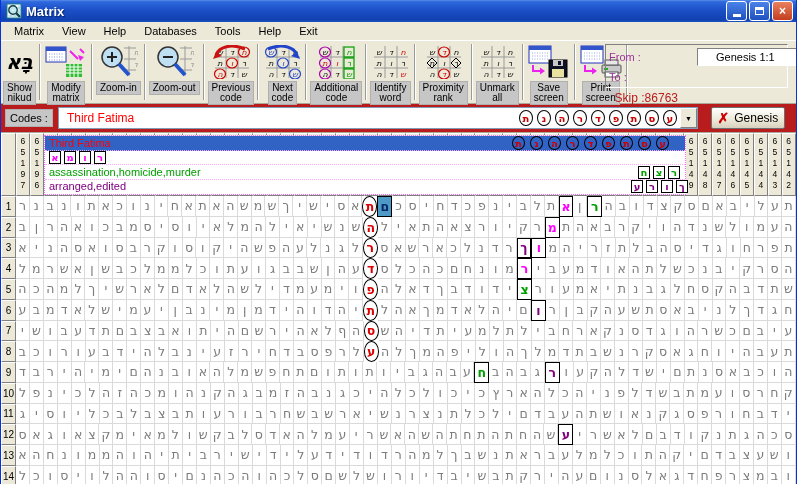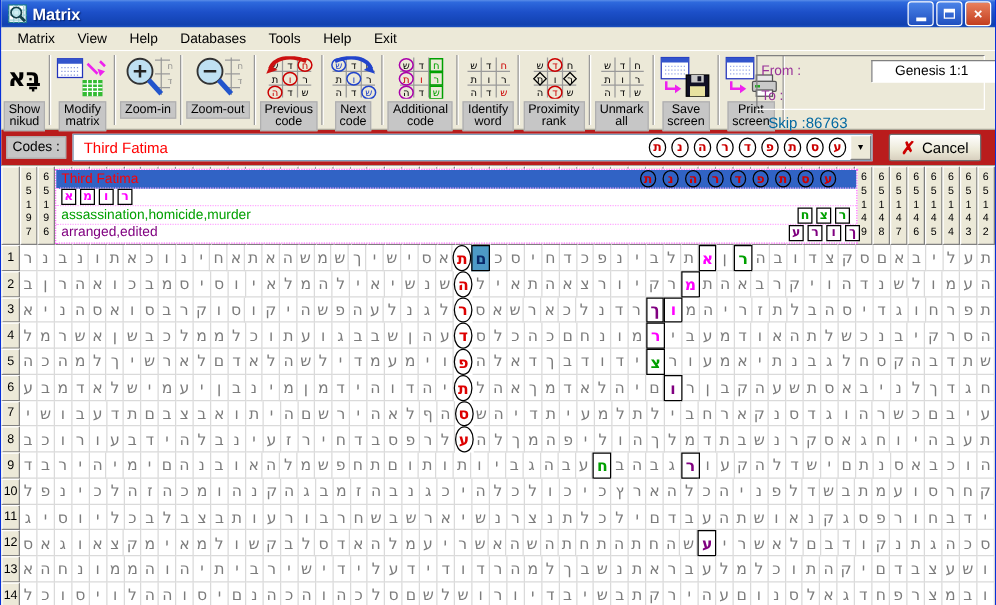--- a/index.html
+++ b/index.html
@@ -22,32 +22,32 @@
   
   .menubar { height:19px; background:#ECE9D8; display:flex; align-items:center;
              border-bottom:1px solid #fff; padding-left:4px; }
   .menu-item { font-size:11px; color:#000; padding:2px 9px; cursor:default; }
 
   
   .toolbar { height:63px; display:flex; align-items:flex-start; position:relative;
              border-bottom:1px solid #aca899; background:#ECE9D8; padding-top:1px; }
   .tb-sep { width:2px; height:56px; margin:2px 1px; border-left:1px solid #9a9a9a; border-right:1px solid #fff; flex:0 0 auto; }
   .tb-btn { display:flex; flex-direction:column; align-items:center; padding:1px 2px; flex:0 0 auto; cursor:default; }
-  .tb-icon { height:38px; display:flex; align-items:center; justify-content:flex-end; }
+  .tb-icon { height:38px; display:flex; align-items:center; justify-content:flex-end;font-style:italic; }
   .tb-label { background:#C6C6C6; border:1px solid #b0b0b0; font-size:10px; line-height:10px;
               padding:1px 3px; text-align:center; color:#000; white-space:nowrap; }
   .nikud-txt { font-family:"DejaVu Sans",sans-serif; font-size:20px; font-weight:bold; color:#000; line-height:34px; }
 
   .range-panel { position:absolute; right:8px; top:3px; width:183px; height:44px;
     border:1px solid; border-color:#808080 #fff #fff #808080; padding:2px 3px;
     display:grid; grid-template-columns:42px 1fr; grid-template-rows:19px 19px; align-items:center; gap:1px 2px; }
   .range-label { color:#993399; font-size:11px; }
   .range-input { width:100%; height:18px; border:1px solid; border-color:#808080 #fff #fff #808080;
     background:#fff; font-size:11px; font-family:"Liberation Sans",sans-serif; padding:0 18px; color:#000;margin-left:44px; }
-  .skip-label { position:absolute; right:118px; top:50px; color:#0369a1; font-size:12px; }
+  .skip-label { position:absolute; right:118px; top:50px; color:#b91c1c; font-size:12px; }
 
   
   .codesbar { height:29px; display:flex; align-items:center; padding:3px 4px; gap:5px;
               border-bottom:1px solid #aca899; background:#b91c1c; }
   .codes-chip { background:#C6C6C6; border:1px solid #b0b0b0; font-size:11px; padding:2px 4px; color:#000; }
   .codes-combo { flex:0 0 640px; height:22px; background:#fff; border:1px solid #7F9DB9;
     display:flex; align-items:center; padding-left:8px; position:relative; }
   .codes-value { color:#FF0000; font-size:12px; flex:1; }
   .codes-letters { display:flex; flex-direction:row-reverse; gap:4px; margin-right:3px; }
   .cb-circle { width:14px; height:16px; border:1px solid #000; border-radius:50%;
@@ -363,21 +363,21 @@
         <span class="cb-circle">ד</span>
         <span class="cb-circle">ר</span>
         <span class="cb-circle">ה</span>
         <span class="cb-circle">נ</span>
         <span class="cb-circle">ת</span>
       </span>
     <span class="combo-arrow">▼</span>
   </div>
   <div class="cancel-btn">
     <span class="cancel-x">✗</span>
-    <span>Cancel</span>
+    <span>Genesis</span>
   </div>
 </div>
 
 <div class="header-strip" id="headerstrip">
   <div class="gutter-head"></div>
 <div class="col-head">6<br>5<br>1<br>9<br>7</div>
     <div class="col-head">6<br>5<br>1<br>9<br>6</div>
     <div class="col-head">6<br>5<br>1<br>9<br>5</div>
     <div class="col-head">6<br>5<br>1<br>9<br>4</div>
     <div class="col-head">6<br>5<br>1<br>9<br>3</div>

